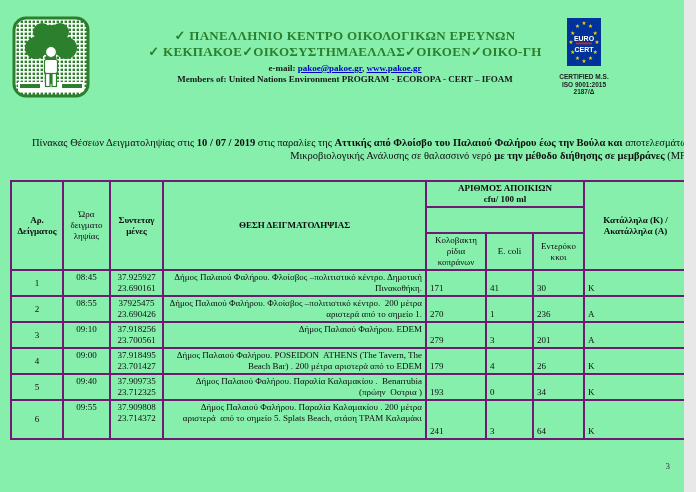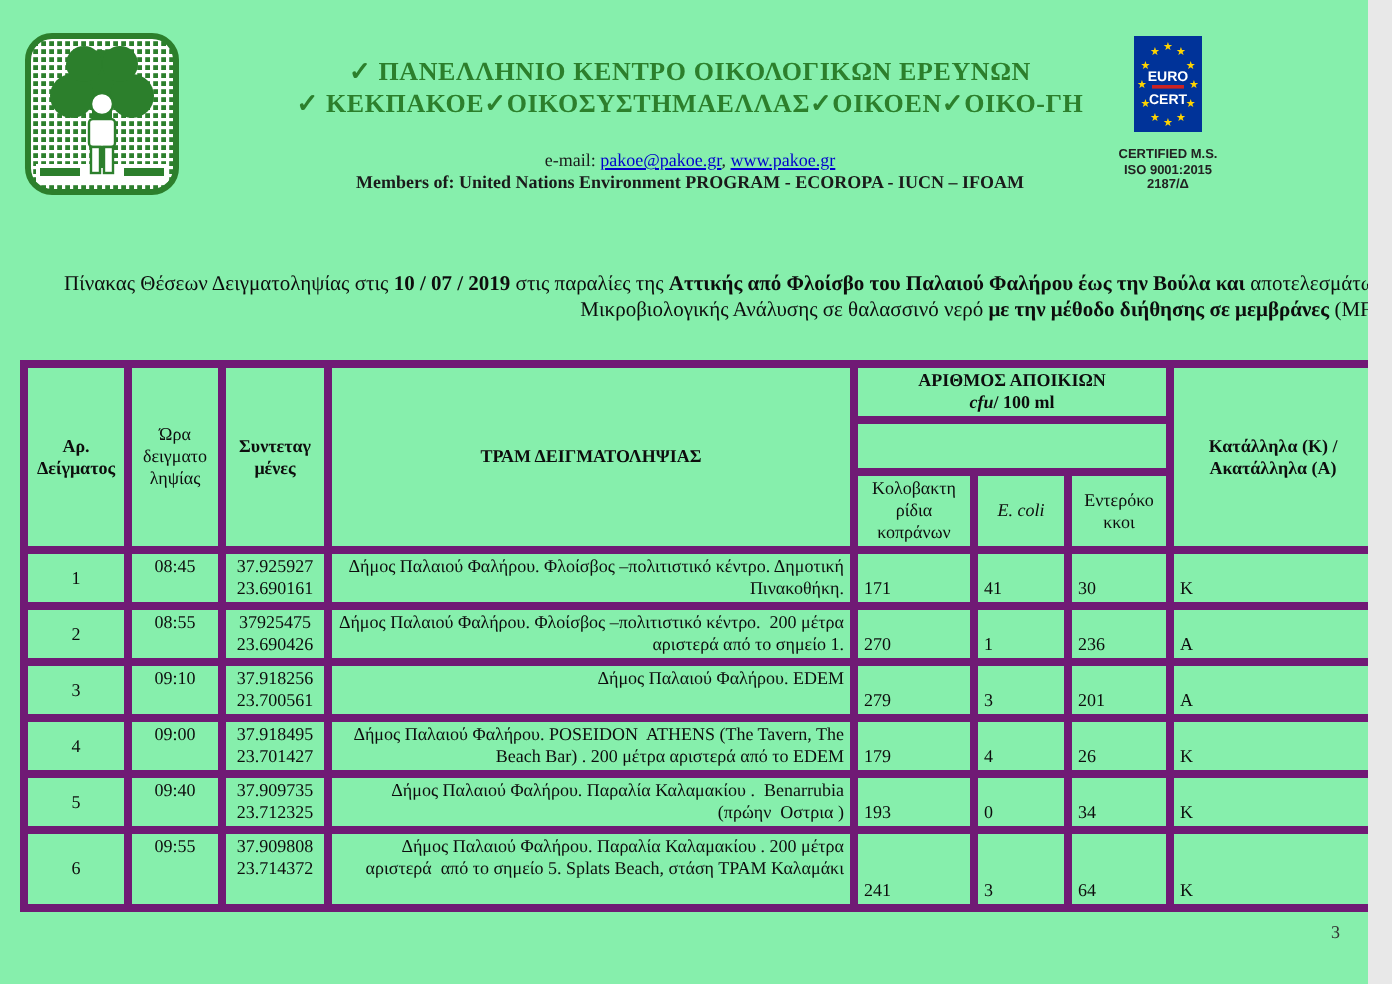--- a/index.html
+++ b/index.html
@@ -4,40 +4,40 @@
 <style>
   html,body{margin:0;padding:0;background:#e8e8e8;}
   .page{position:relative;width:684px;height:492px;background:#86efac;overflow:hidden;
         font-family:"Liberation Serif", serif;color:#111;}
 
   
   .logo{position:absolute;left:12px;top:16px;}
   .org-block{position:absolute;left:105px;top:28px;width:480px;text-align:center;}
   .org-line{color:#2c7f2c;font-weight:bold;font-size:13px;line-height:16px;letter-spacing:.3px;}
   .addr{margin-top:16px;font-size:9px;font-weight:bold;color:#3b2f23;line-height:10px;}
-  .email-line{font-size:9px;line-height:10px;margin-top:15px;color:#1a1a1a;}
+  .email-line{font-size:9px;line-height:10px;margin-top:3px;color:#1a1a1a;font-weight:bold;}
   .link{color:#0000cc;text-decoration:underline;cursor:pointer;}
   .members{font-size:9px;font-weight:bold;line-height:10px;margin-top:1px;color:#1a1a1a;}
 
   .cert{position:absolute;left:546px;top:18px;width:76px;text-align:center;}
   .cert-lines{font-family:"Liberation Sans", sans-serif;font-size:6.5px;font-weight:bold;
               color:#222;line-height:7.5px;margin-top:3px;}
 
   
   .intro{position:absolute;left:4px;top:136px;width:688px;text-align:right;
          font-size:10.5px;line-height:13px;color:#0d0d0d;}
   .b{font-weight:bold;}
 
   
   table.tbl{position:absolute;left:10px;top:180px;width:676px;border-collapse:collapse;
             table-layout:fixed;font-size:9px;line-height:11px;color:#0d0d0d;}
-  .tbl th,.tbl td{border:4px solid #701a75;padding:1px 3px;overflow:hidden;}
+  .tbl th,.tbl td{border:2px solid #701a75;padding:1px 3px;overflow:hidden;}
   .tbl th{font-weight:normal;text-align:center;vertical-align:middle;}
   .tbl th.bold{font-weight:bold;}
-  .ital{font-style:italic;}
+  .ital{}
   .c-no{text-align:center;vertical-align:middle;}
   .c-time{text-align:center;vertical-align:top;margin-left:27px;}
   .c-coord{text-align:center;vertical-align:top;}
   .c-loc{text-align:right;vertical-align:top;padding-left:4px;white-space:pre-wrap;}
   .c-val{vertical-align:bottom;padding-bottom:2px;}
 
   .pagenum{position:absolute;right:14px;top:461px;font-size:9px;color:#333;}
 </style>
 </head>
 <body>
@@ -70,21 +70,21 @@
         <rect x="33.5" y="57.5" width="4.5" height="13"></rect>
         <rect x="40" y="57.5" width="4.5" height="13"></rect>
       </g>
     </svg>
   </div>
 
   <div class="org-block">
     <div class="org-line">✓ ΠΑΝΕΛΛΗΝΙΟ ΚΕΝΤΡΟ ΟΙΚΟΛΟΓΙΚΩΝ ΕΡΕΥΝΩΝ</div>
     <div class="org-line">✓ ΚΕΚΠΑΚΟΕ✓ΟΙΚΟΣΥΣΤΗΜΑΕΛΛΑΣ✓ΟΙΚΟΕΝ✓ΟΙΚΟ-ΓΗ</div>
     <div class="email-line"><span>e-mail: </span><a class="link">pakoe@pakoe.gr</a><span>,  </span><a class="link">www.pakoe.gr</a></div>
-    <div class="members">Members of:  United Nations Environment PROGRAM - ECOROPA - IUCN – IFOAM</div>
+    <div class="members">Members of:  United Nations Environment PROGRAM - ECOROPA - CERT – IFOAM</div>
   </div>
 
   <div class="cert">
     <svg width="34" height="48" viewBox="0 0 34 48">
       <rect x="0" y="0" width="34" height="48" fill="#003399"></rect>
       <g fill="#ffd400" font-family="DejaVu Sans, sans-serif" font-size="5.5" text-anchor="middle">
         <text x="17" y="7">★</text>
           <text x="23.5" y="9.6">★</text>
           <text x="28.3" y="16.5">★</text>
         <text x="30" y="26">★</text>
@@ -121,21 +121,21 @@
       <col style="width:60px">
         <col style="width:47px">
         <col style="width:51px">
         <col style="width:103px">
     </colgroup>
     <thead>
       <tr style="height:24px">
         <th rowspan="3" class="bold">Αρ. Δείγματος</th>
         <th rowspan="3">Ώρα δειγματο ληψίας</th>
         <th rowspan="3" class="bold">Συντεταγ μένες</th>
-        <th rowspan="3" class="bold">ΤΡΑΜ ΔΕΙΓΜΑΤΟΛΗΨΙΑΣ</th>
+        <th rowspan="3" class="bold">ΘΕΣΗ ΔΕΙΓΜΑΤΟΛΗΨΙΑΣ</th>
         <th colspan="3" class="bold">
           <div>ΑΡΙΘΜΟΣ ΑΠΟΙΚΙΩΝ</div>
           <div><span class="ital">cfu</span><span>/ 100 ml</span></div>
         </th>
         <th rowspan="3" class="bold">Κατάλληλα (Κ) / Ακατάλληλα (Α)</th>
       </tr>
       <tr style="height:26px">
         <th colspan="3"></th>
       </tr>
       <tr style="height:36px">

